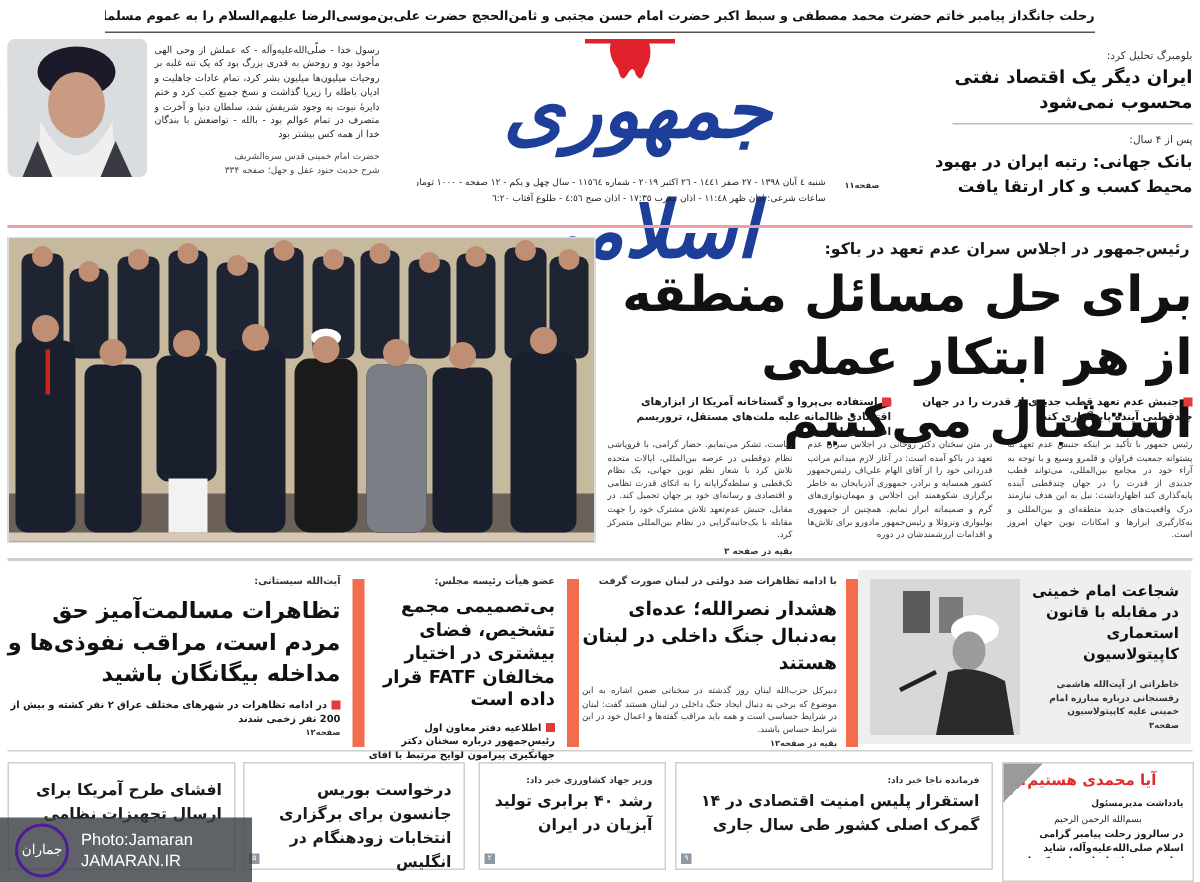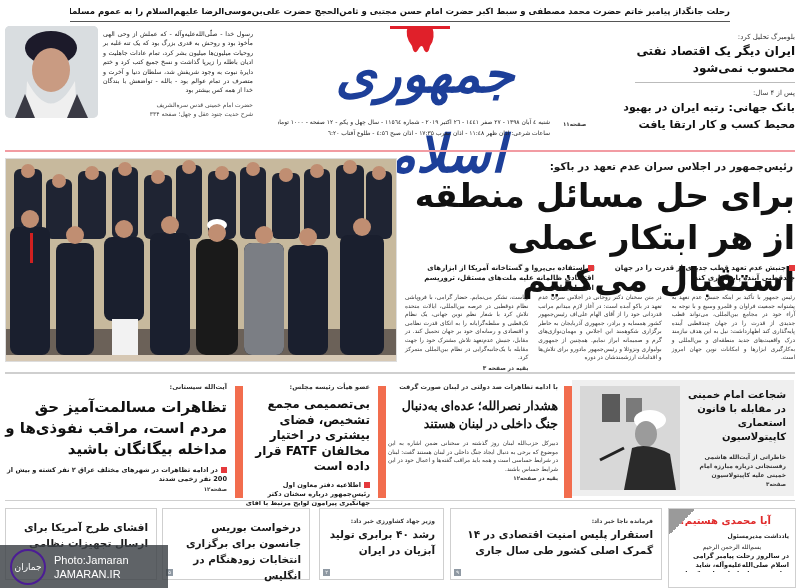--- a/index.html
+++ b/index.html
@@ -212,21 +212,21 @@
   <div id="khomeini-text" class="rtl">
     <div class="story-head" style="font-size:10px; line-height:14px;">شجاعت امام خمینی در مقابله با قانون استعماری کاپیتولاسیون</div>
     <div style="font-size:6px; line-height:9px; margin-top:8px; font-weight:bold; color:#333;">خاطراتی از آیت‌الله هاشمی رفسنجانی درباره مبارزه امام خمینی علیه کاپیتولاسیون</div>
     <div class="page-ref" style="margin-top:2px;">صفحه۳</div>
   </div>
 </div>
 <div class="orange-bar" style="left:564px;"></div>
 
 <div class="story rtl" style="left:388px; width:170px;">
   <div class="kicker">با ادامه تظاهرات ضد دولتی در لبنان صورت گرفت</div>
-  <div class="story-head" style="font-size:12.5px; line-height:18px; margin-top:4px;font-family:Liberation Serif, serif;">هشدار نصرالله؛ عده‌ای به‌دنبال جنگ داخلی در لبنان هستند</div>
+  <div class="story-head" style="font-size:12.5px; line-height:18px; margin-top:4px;">هشدار نصرالله؛ عده‌ای به‌دنبال جنگ داخلی در لبنان هستند</div>
   <div class="story-body">دبیرکل حزب‌الله لبنان روز گذشته در سخنانی ضمن اشاره به این موضوع که برخی به دنبال ایجاد جنگ داخلی در لبنان هستند گفت: لبنان در شرایط حساسی است و همه باید مراقب گفته‌ها و اعمال خود در این شرایط حساس باشند.</div>
   <div class="page-ref" style="margin-top:2px;">بقیه در صفحه۱۲</div>
 </div>
 <div class="orange-bar" style="left:378px;"></div>
 
 <div class="story rtl" style="left:245px; width:125px;">
   <div class="kicker">عضو هیأت رئیسه مجلس:</div>
   <div class="story-head" style="font-size:12px; line-height:15.5px; margin-top:4px;">بی‌تصمیمی مجمع تشخیص، فضای بیشتری در اختیار مخالفان FATF قرار داده است</div>
   <div class="story-sub"><span class="red-sq"></span><span>اطلاعیه دفتر معاون اول رئیس‌جمهور درباره سخنان دکتر جهانگیری پیرامون لوایح مرتبط با افای تی‌اف</span></div>
   <div class="page-ref" style="margin-top:2px;">صفحه۲</div>

